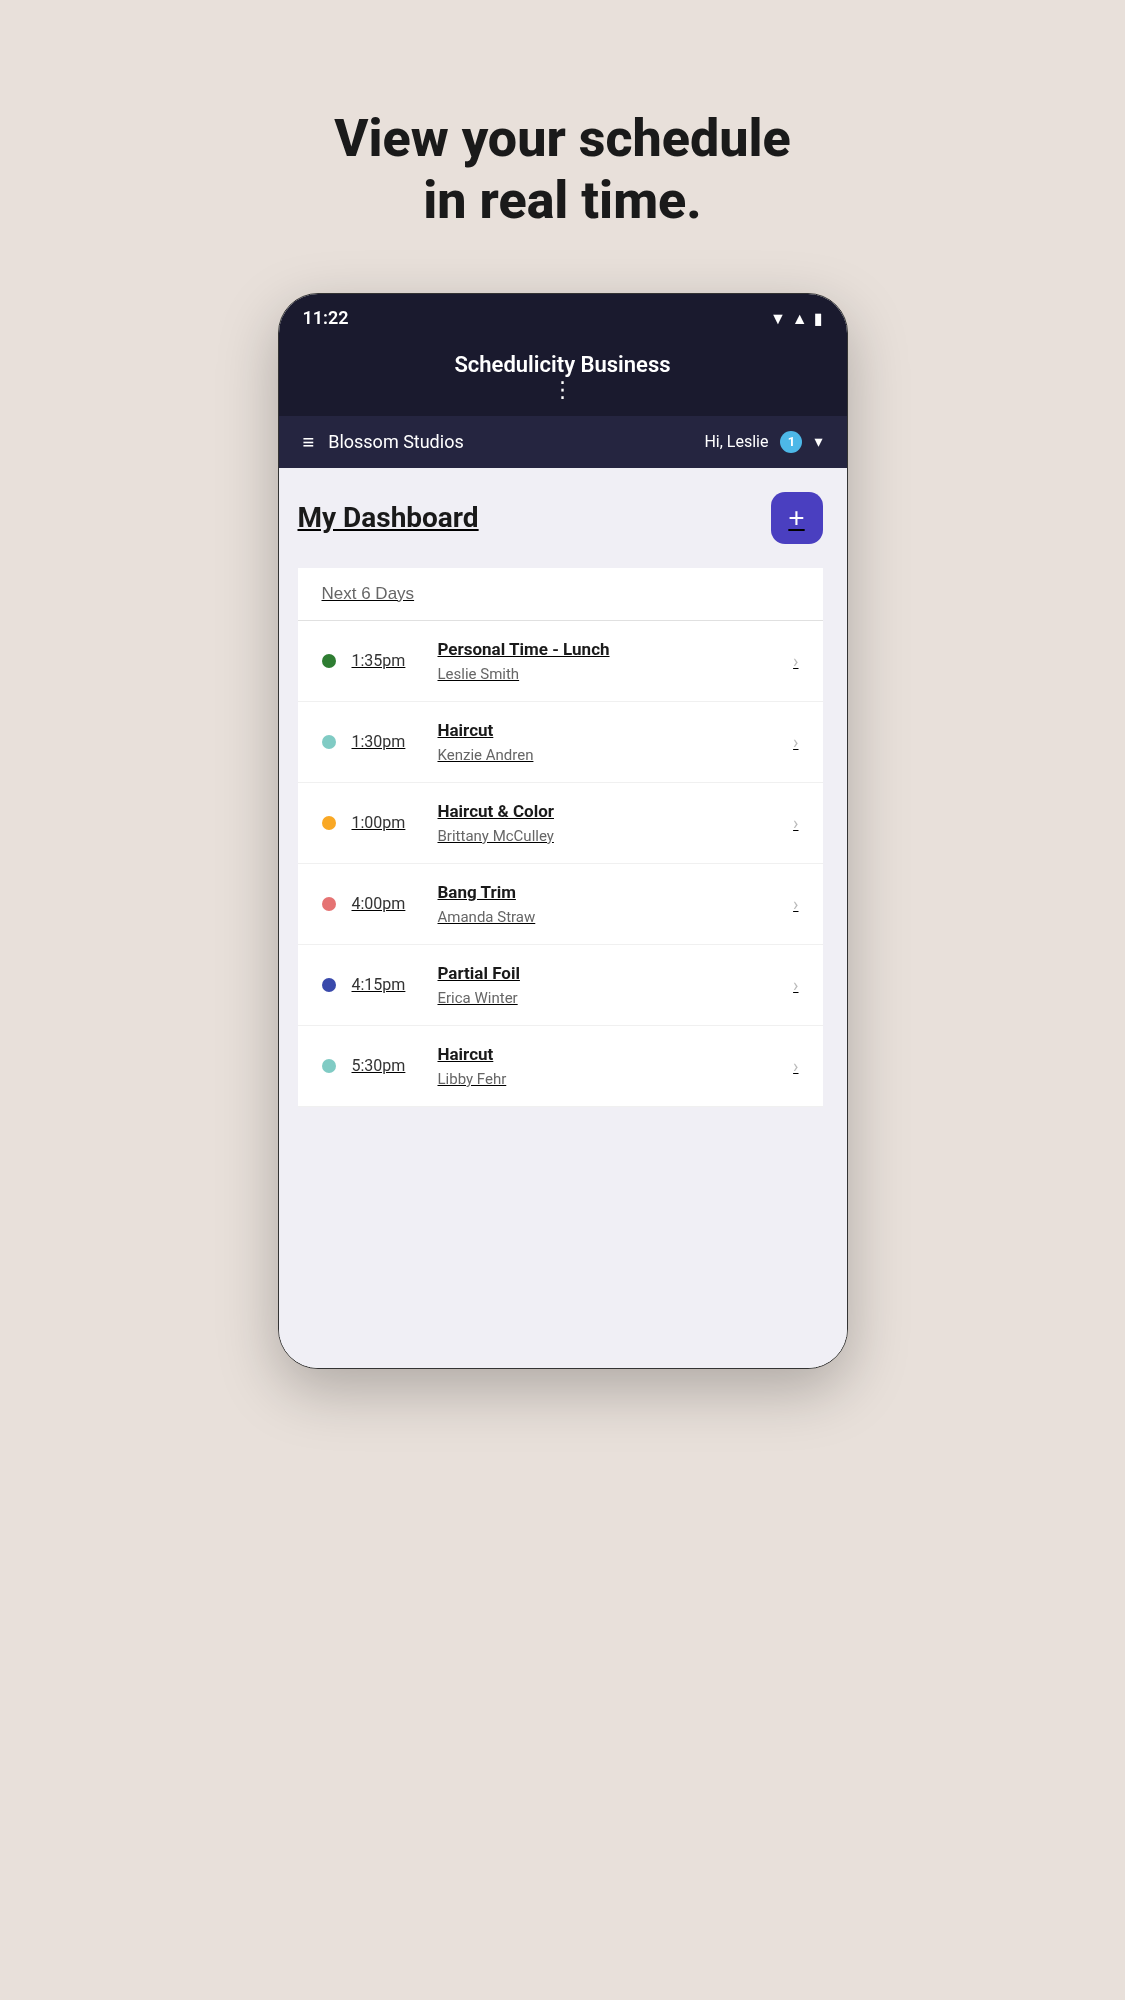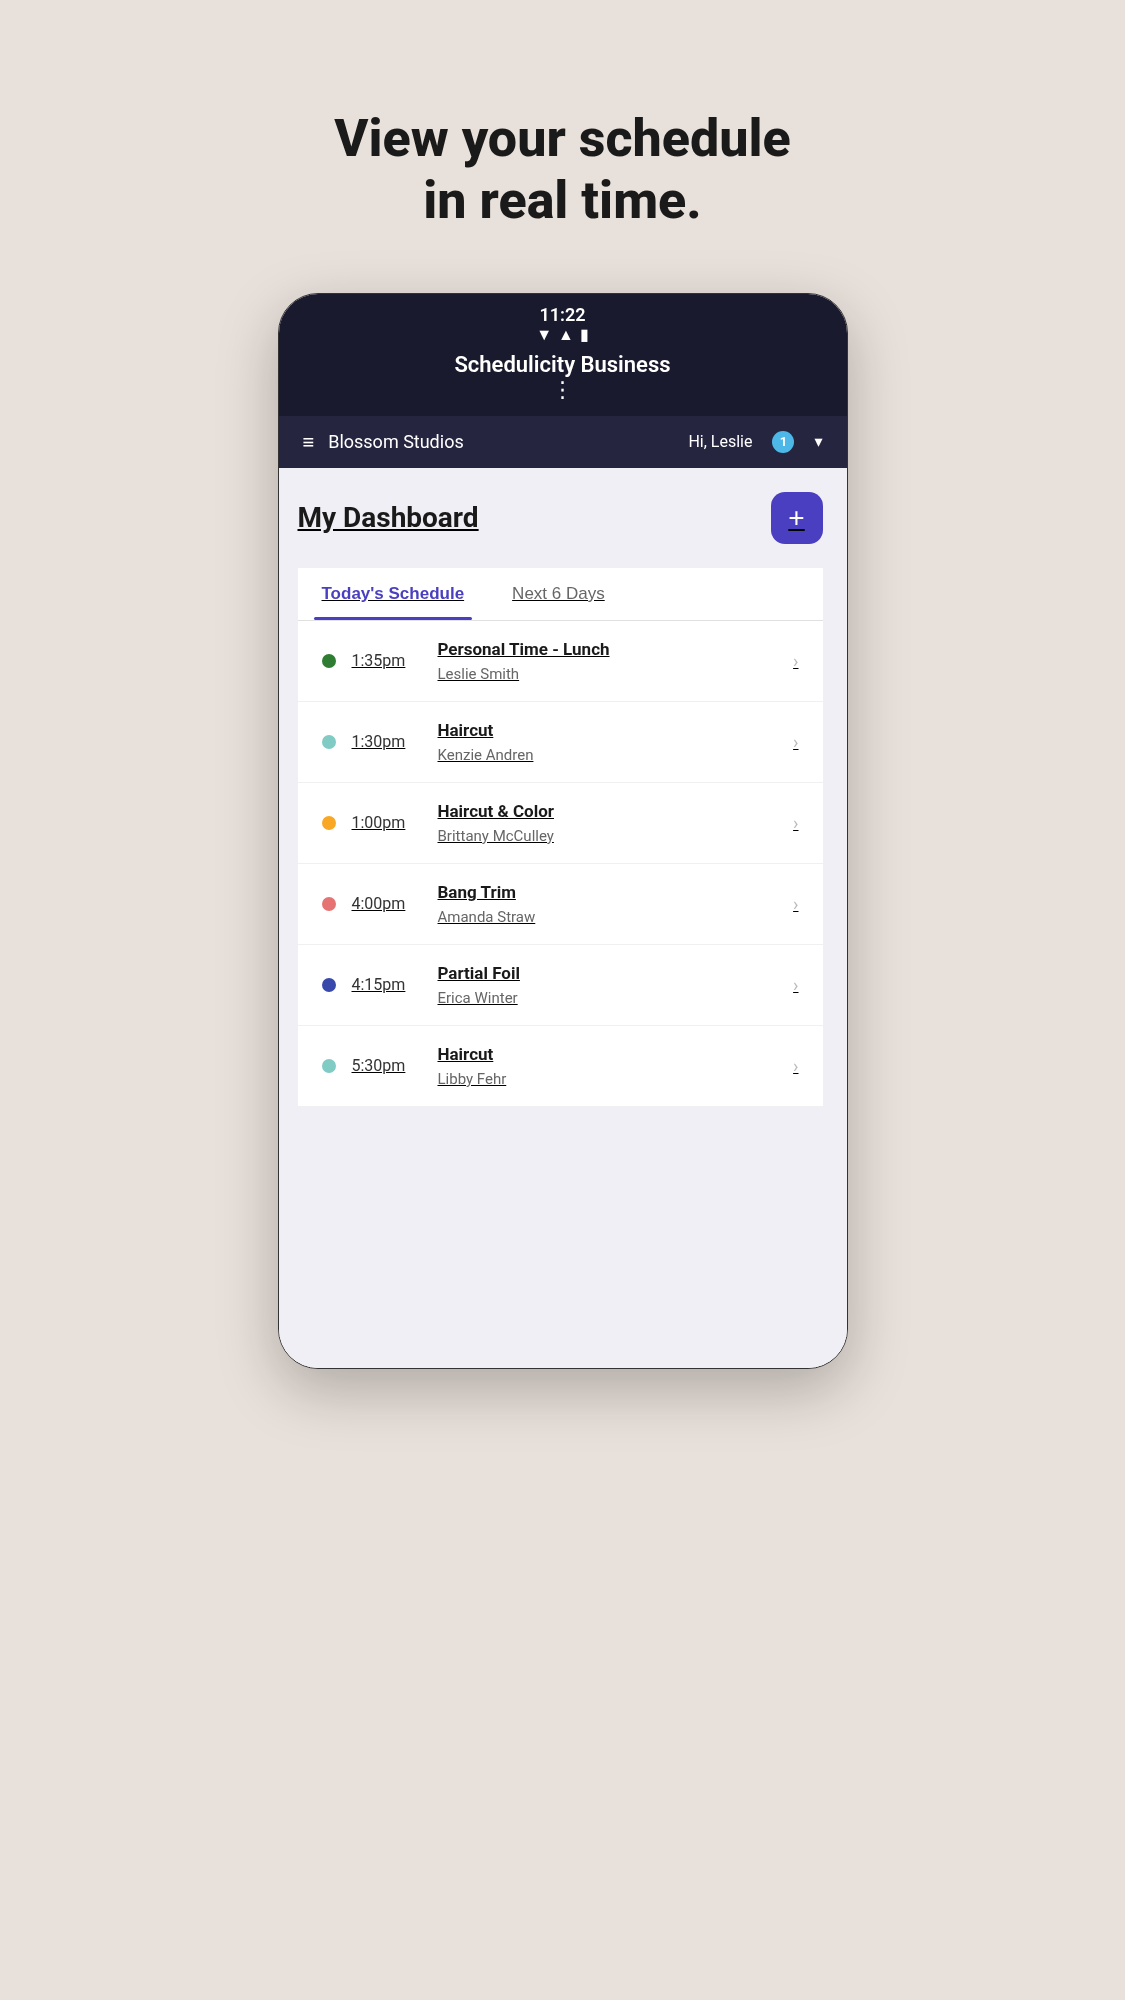--- a/index.html
+++ b/index.html
@@ -31,24 +31,23 @@
       box-shadow: 0 20px 60px rgba(0,0,0,0.25);
       background: #fff;
       border: 1px solid #333;
     }
 
     
     .status-bar {
       background: #1a1a2e;
       display: flex;
       justify-content: space-between;
-      align-items: center;
+      align-items: flex-end;
       padding: 10px 24px;
       height: 44px;
-      flex-direction: column;
     }
     .status-time {
       color: #fff;
       font-size: 18px;
       font-weight: 600;
     }
     .status-icons {
       display: flex;
       align-items: center;
       gap: 6px;
@@ -96,21 +95,21 @@
       font-size: 20px;
     }
     .business-name {
       color: #fff;
       font-size: 18px;
       font-weight: 400;
     }
     .business-right {
       display: flex;
       align-items: center;
-      gap: 20px;
+      gap: 12px;
     }
     .hi-text {
       color: #fff;
       font-size: 16px;
     }
     .notification-badge {
       background: #4db8e8;
       color: #fff;
       border-radius: 50%;
       width: 22px;
@@ -270,21 +269,20 @@
     </div>
   </div>
 
   <div class="dashboard">
     <div class="dashboard-header">
       <h2 class="dashboard-title">My Dashboard</h2>
       <button class="add-button">+</button>
     </div>
 
     <div class="tabs">
-      <button class="tab active">Today's Schedule</button>
       <button class="tab">Next 6 Days</button>
     </div>
 
     <div class="schedule-list" id="schedule-list">
     <div class="schedule-item">
       <div class="dot" style="background-color:#2e7d32"></div>
       <span class="time">1:35pm</span>
       <div class="item-details">
         <div class="item-service">Personal Time - Lunch</div>
         <div class="item-client">Leslie Smith</div>

